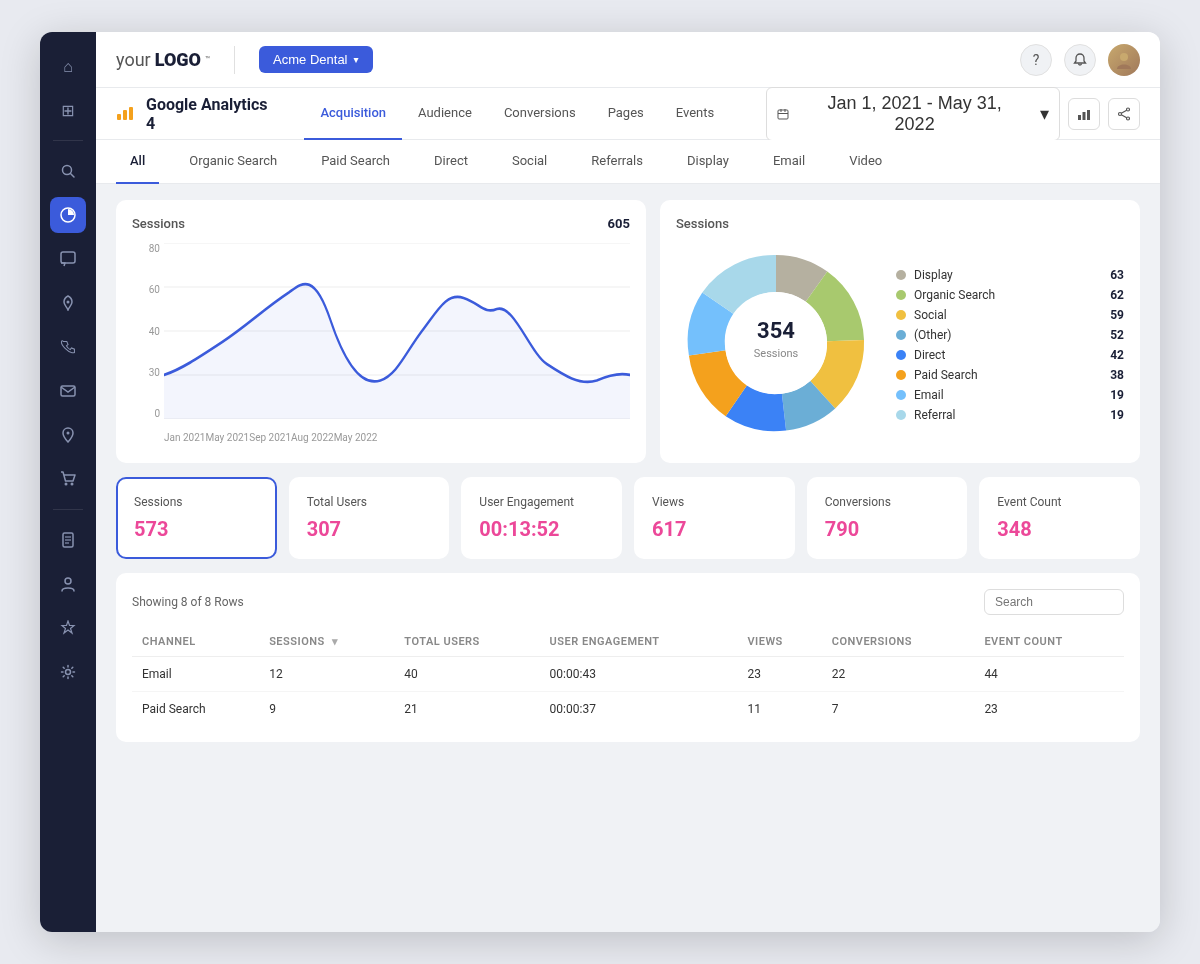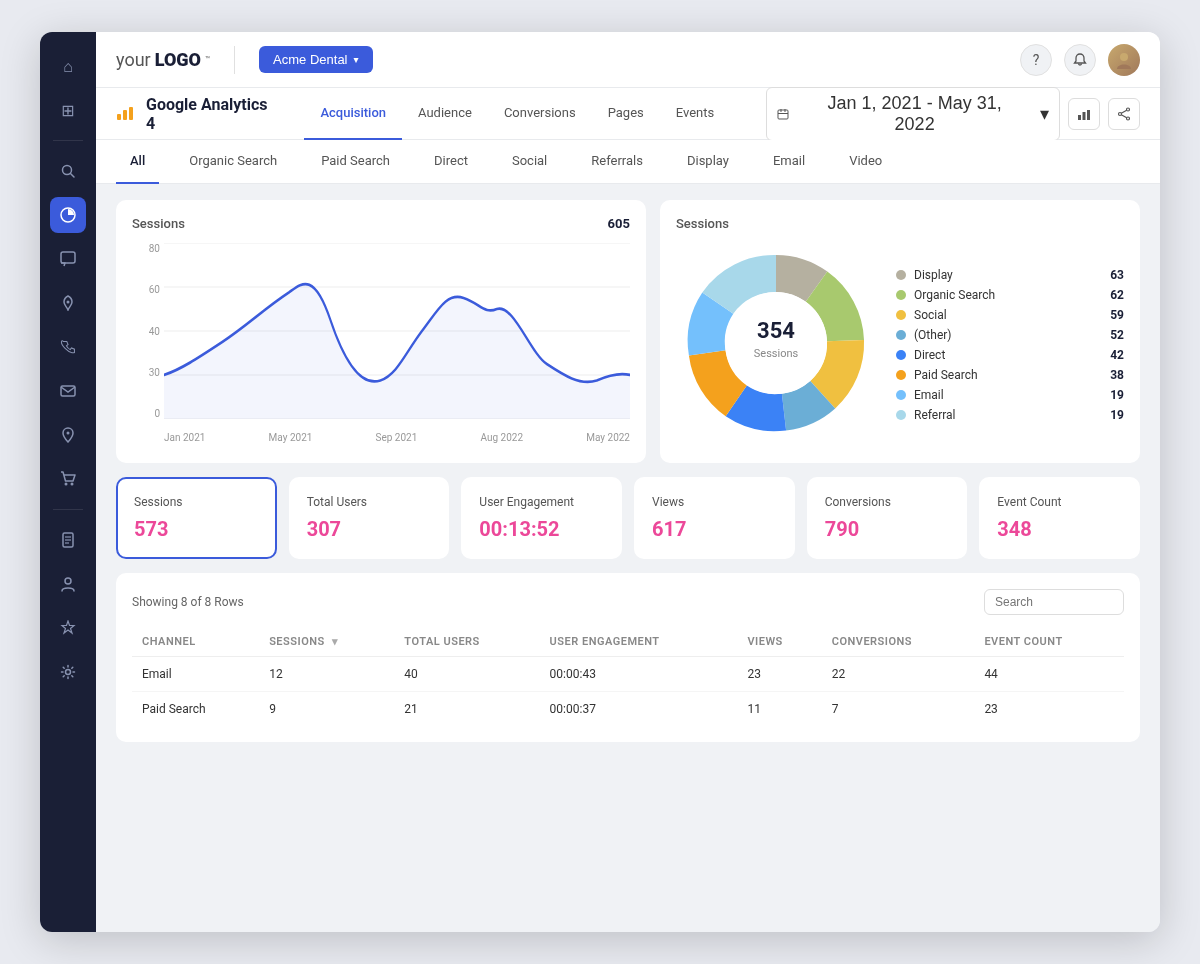--- a/index.html
+++ b/index.html
@@ -56,21 +56,21 @@
     .chart-header { display: flex; justify-content: space-between; align-items: center; margin-bottom: 12px; }
     .chart-title { font-size: 13px; font-weight: 500; color: #555; }
     .chart-total { font-size: 13px; font-weight: 700; color: #1a1f36; }
     
     
     .line-chart-area { position: relative; height: 200px; }
     .chart-y-labels { position: absolute; left: 0; top: 0; bottom: 24px; display: flex; flex-direction: column; justify-content: space-between; width: 28px; }
     .chart-y-label { font-size: 10px; color: #999; text-align: right; }
     .chart-svg-wrap { position: absolute; left: 32px; right: 0; top: 0; bottom: 24px; }
     .chart-svg-wrap svg { width: 100%; height: 100%; }
-    .chart-x-labels { position: absolute; left: 32px; right: 0; bottom: 0; display: flex; justify-content: space-between; }
+    .chart-x-labels { position: absolute; left: 32px; right: 0; bottom: 0; display: flex; }
     .chart-x-label { font-size: 10px; color: #999; }
     
     
     .donut-content { display: flex; align-items: center; gap: 20px; }
     .donut-svg-wrap { flex-shrink: 0; }
     .donut-legend { flex: 1; display: flex; flex-direction: column; gap: 6px; }
     .legend-item { display: flex; align-items: center; gap: 8px; }
     .legend-dot { width: 10px; height: 10px; border-radius: 50%; flex-shrink: 0; }
     .legend-label { font-size: 12px; color: #333; flex: 1; }
     .legend-value { font-size: 12px; font-weight: 700; color: #1a1f36; }

